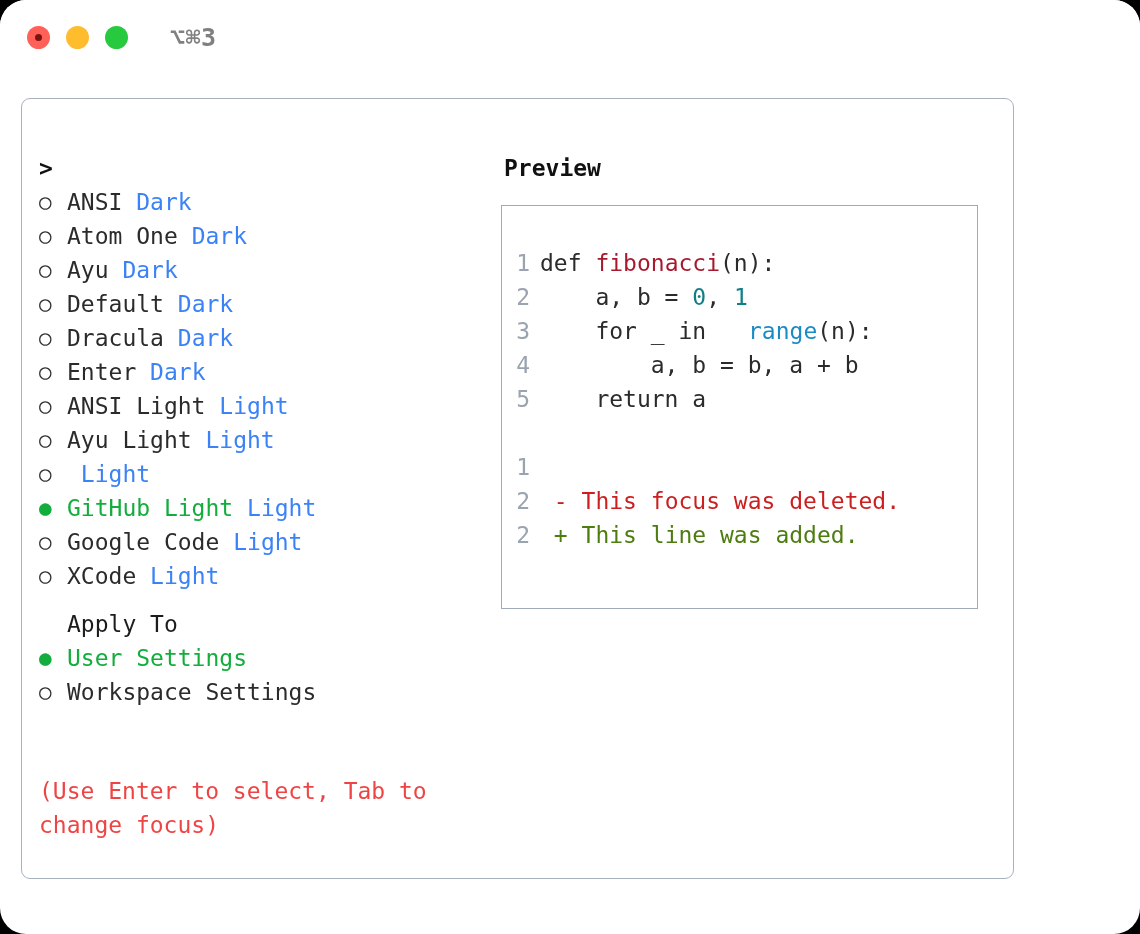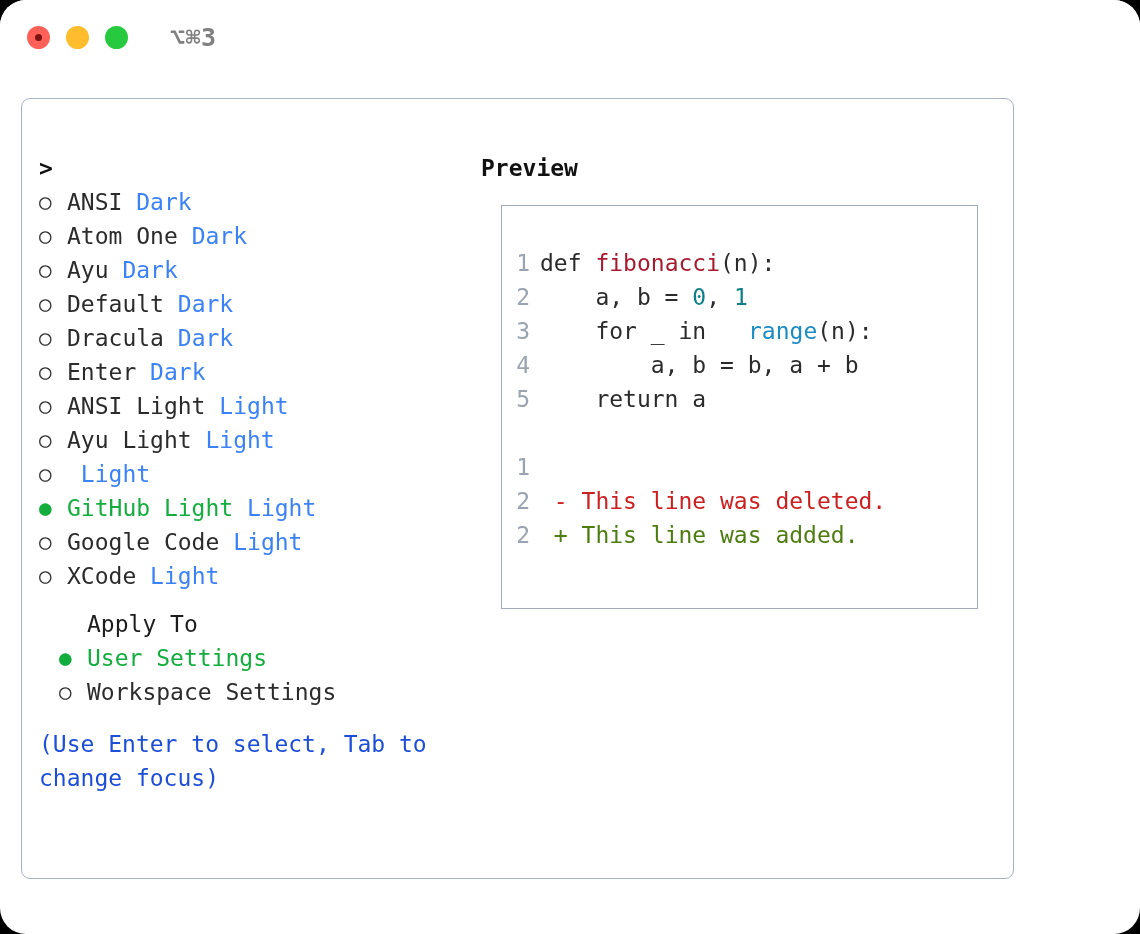--- a/index.html
+++ b/index.html
@@ -128,40 +128,39 @@
   .theme-name { color: #2b2b2b; }
   .theme-name.selected { color: #13ad3d; }
   .theme-mode { color: #3b82f6; }
   .theme-gap  { color: transparent; }
 
   #apply-section {
     position: absolute;
     left: 17px;
     top: 508px;
     width: 450px;
-    margin-left: 20px;
   }
   .section-heading {
     color: #1c1c1c;
   }
 
   #hint {
     position: absolute;
     left: 17px;
-    top: 628px;
+    top: 675px;
     width: 420px;
     font-size: 23px;
     line-height: 34px;
-    color: #1d4ed8;
+    color: #ef4444;
   }
 
   
   #preview-column {
     position: absolute;
-    left: 459px;
+    left: 482px;
     top: 52px;
     width: 500px;
   }
   #preview-title {
     font-size: 23px;
     font-weight: bold;
     color: #111111;
     line-height: 34px;
     height: 34px;
   }
@@ -273,20 +272,20 @@
         <div id="code-lines">
             <div class="code-line"><span class="ln">1</span><span class="code-text"><span class="tok-plain">def </span><span class="tok-fn">fibonacci</span><span class="tok-plain">(n):</span></span></div>
             <div class="code-line"><span class="ln">2</span><span class="code-text"><span class="tok-plain">    a, b = </span><span class="tok-num">0</span><span class="tok-plain">, </span><span class="tok-num">1</span></span></div>
             <div class="code-line"><span class="ln">3</span><span class="code-text"><span class="tok-plain">    for _ in </span><span class="tok-call">range</span><span class="tok-plain">(n):</span></span></div>
             <div class="code-line"><span class="ln">4</span><span class="code-text"><span class="tok-plain">        a, b = b, a + b</span></span></div>
             <div class="code-line"><span class="ln">5</span><span class="code-text"><span class="tok-plain">    return a</span></span></div>
           </div>
         <div class="blank-line"></div>
         <div id="diff-lines">
             <div class="code-line"><span class="ln">1</span></div>
-            <div class="code-line"><span class="ln">2</span><span class="code-text diff-del"><span> - </span><span>This line was deleted.</span></span></div>
+            <div class="code-line"><span class="ln">2</span><span class="code-text diff-del"><span> - </span><span>This focus was deleted.</span></span></div>
             <div class="code-line"><span class="ln">2</span><span class="code-text diff-add"><span> + </span><span>This line was added.</span></span></div>
           </div>
       </div>
     </div>
 
   </div>
 </div>
 
 </body></html>

